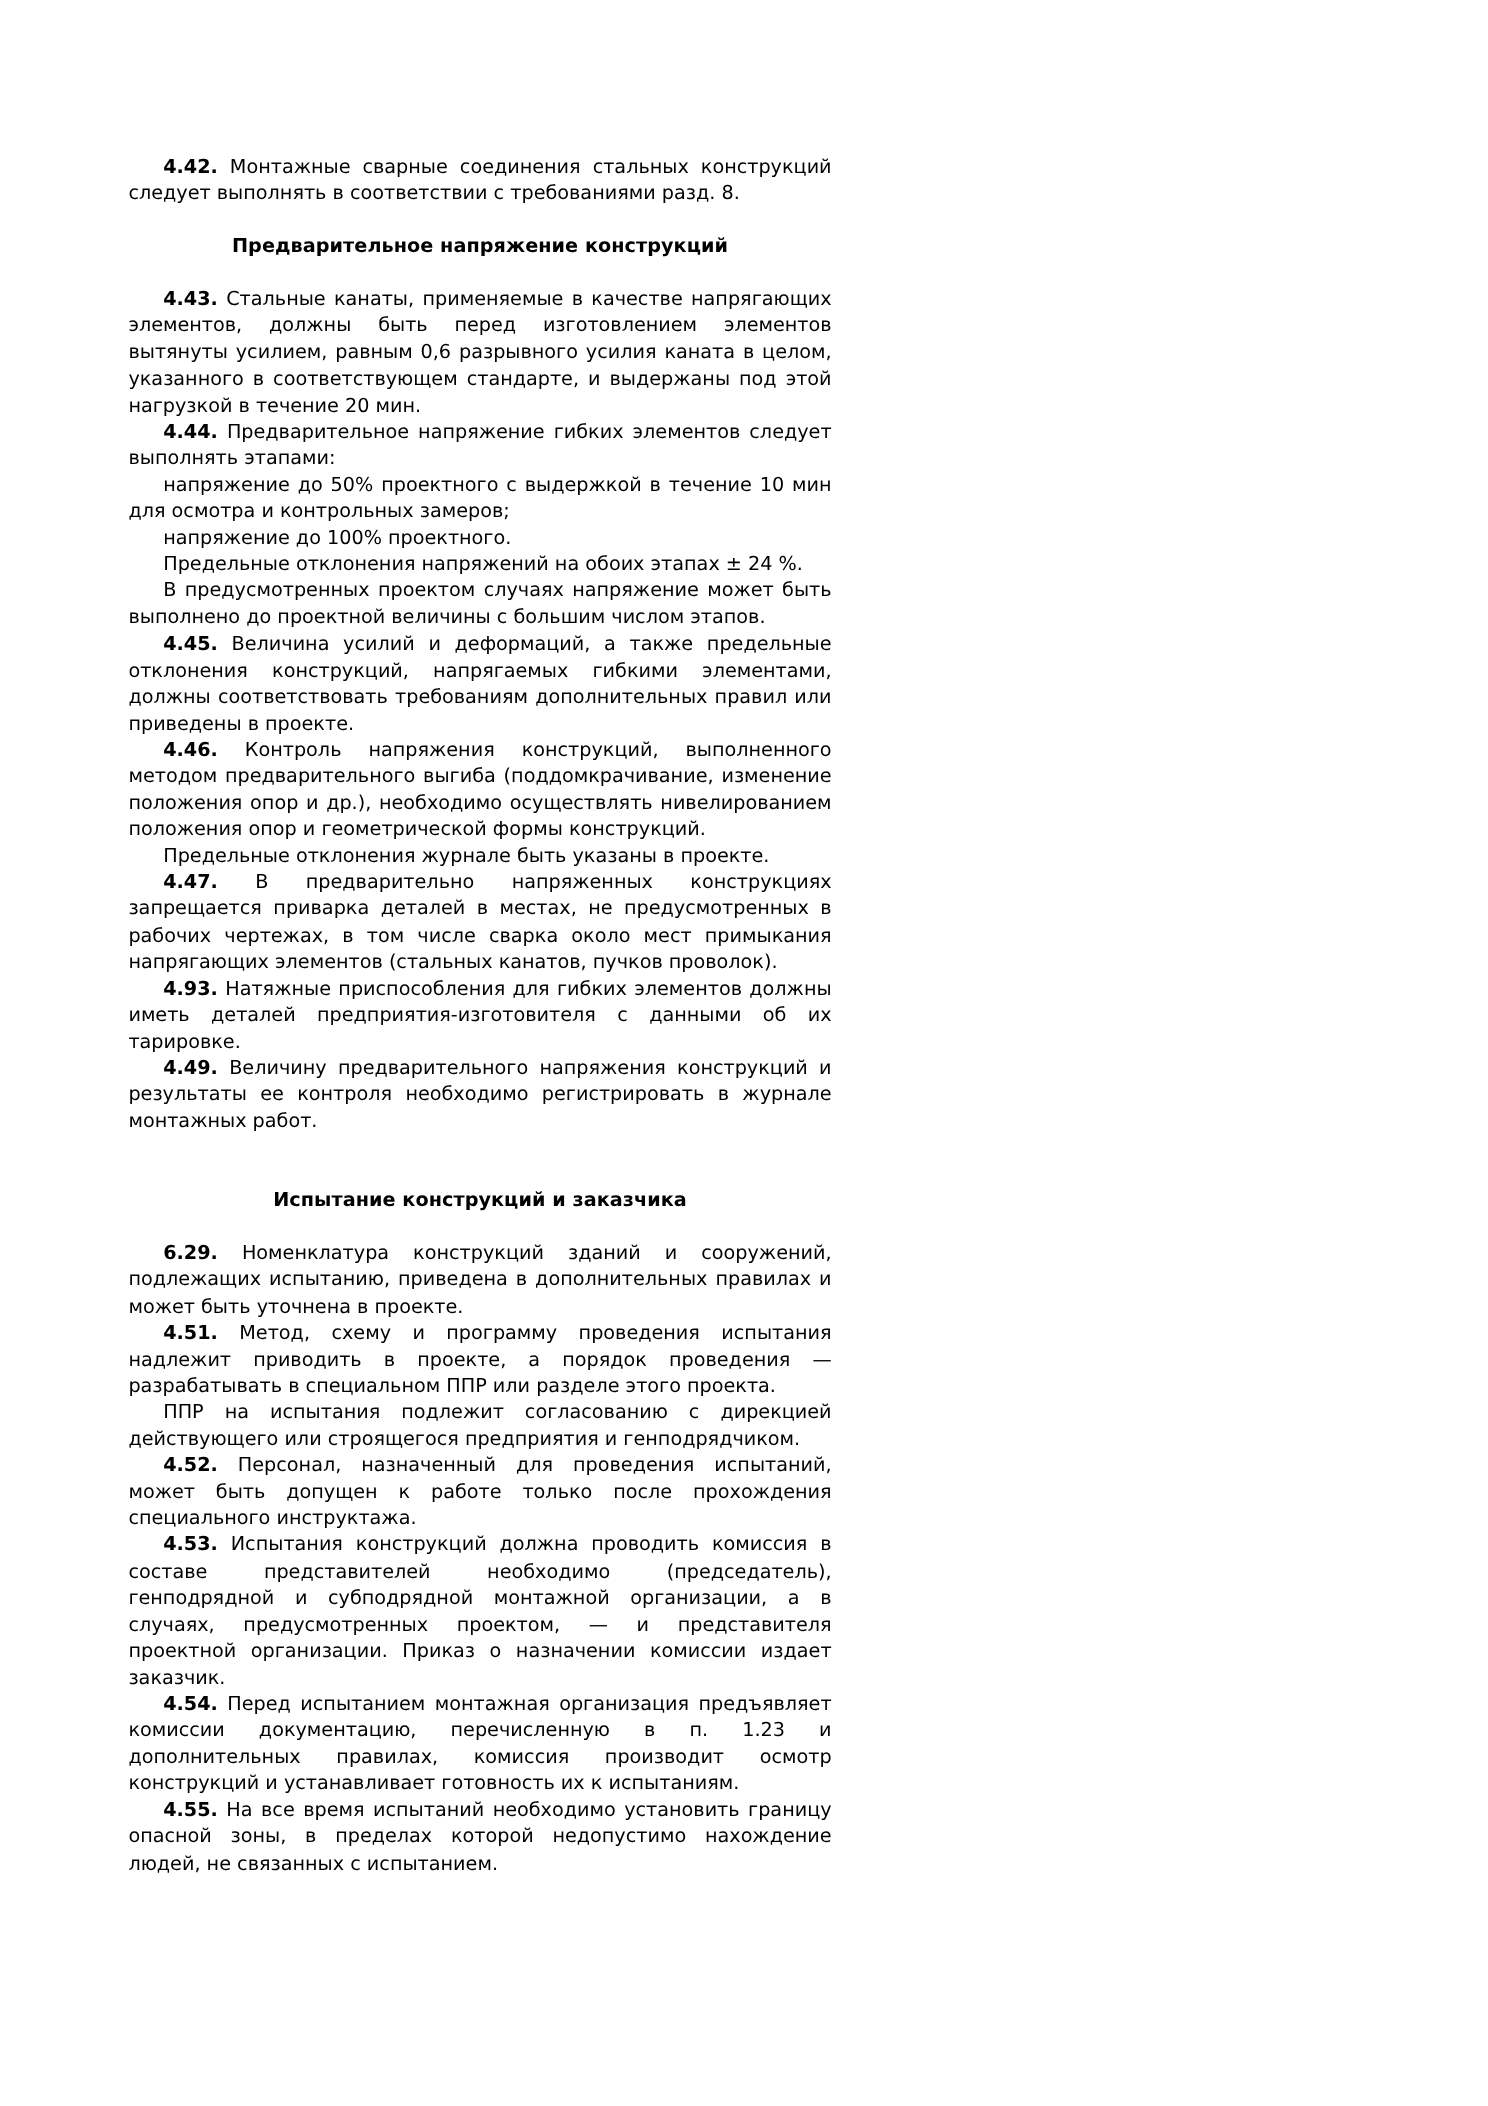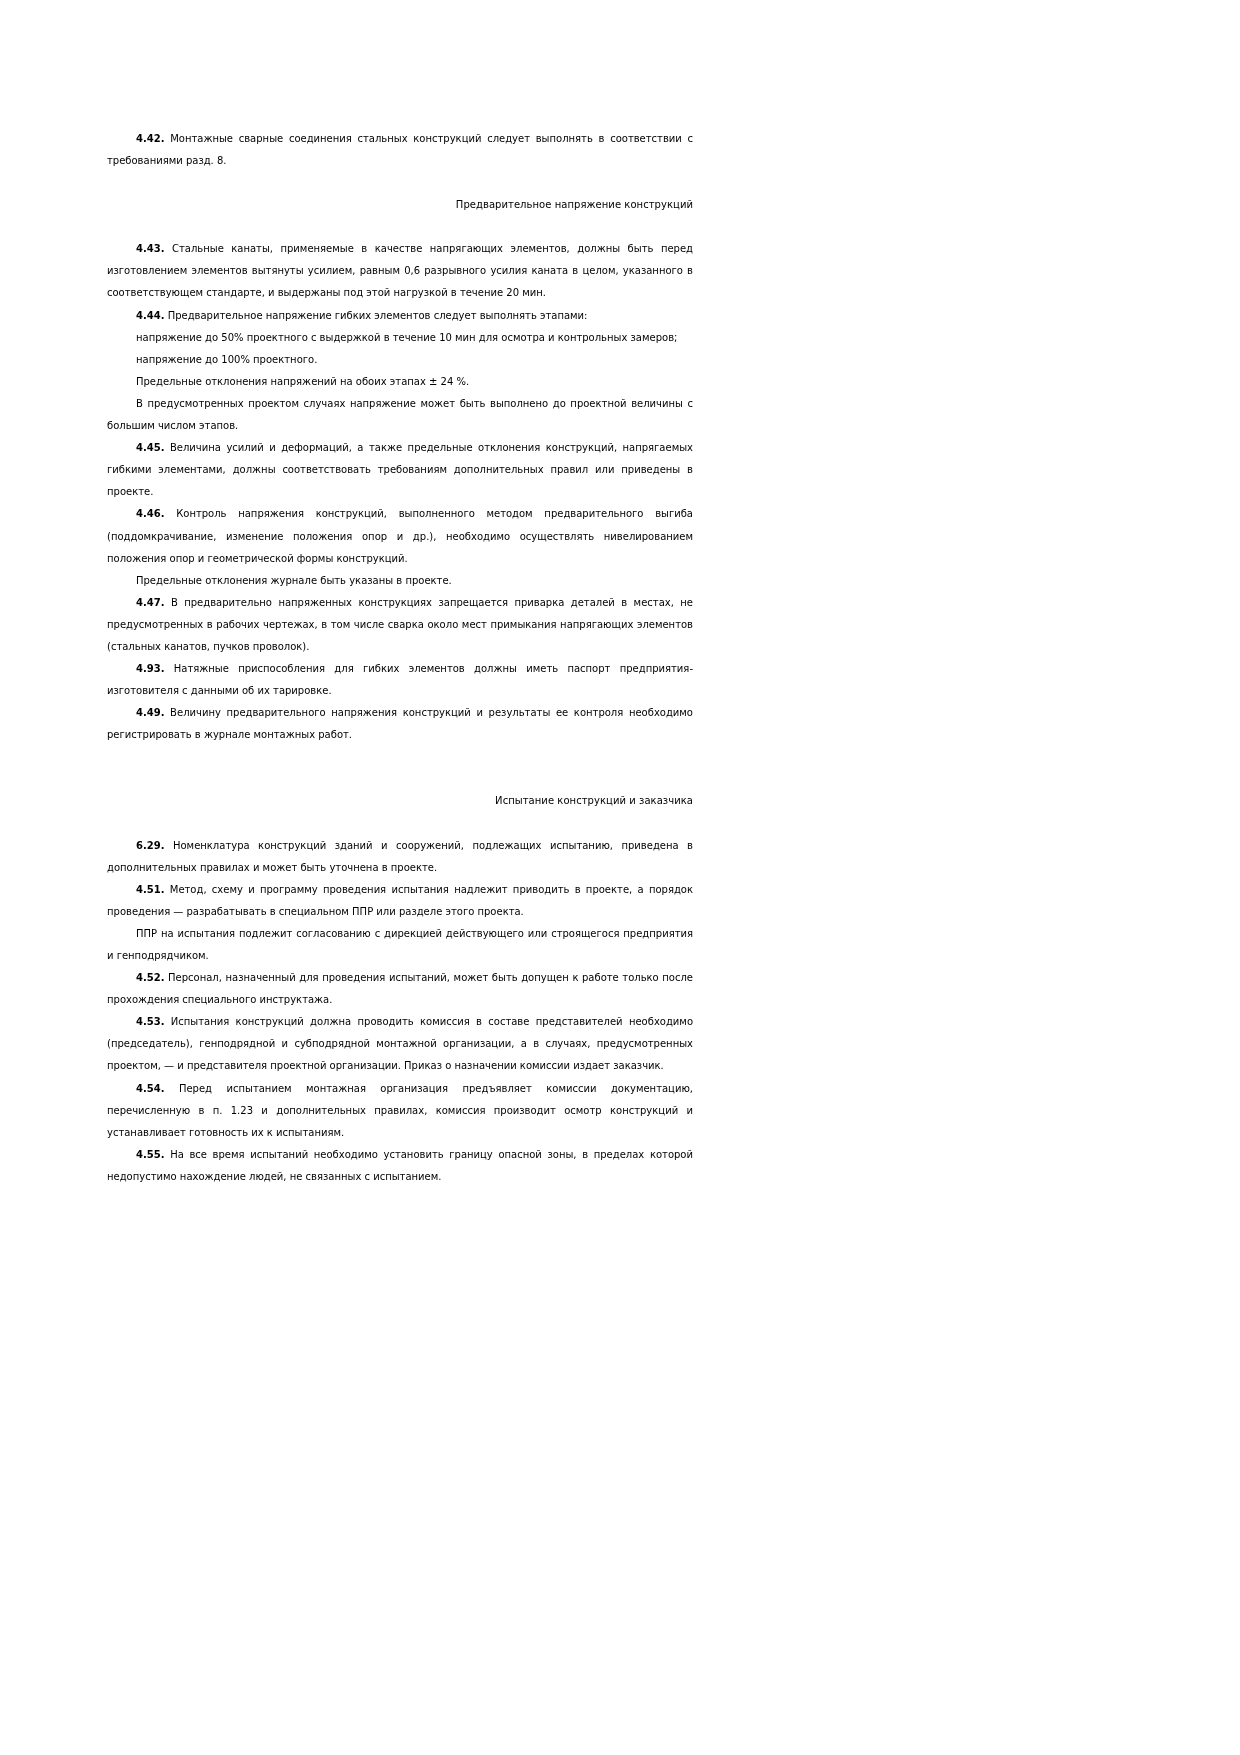--- a/index.html
+++ b/index.html
@@ -15,38 +15,38 @@
     background: #ffffff;
     box-sizing: border-box;
     overflow: hidden;
   }
   .content {
     position: absolute;
     left: 107px;
     top: 128px;
     width: 586px;
     font-family: "DejaVu Sans", sans-serif;
-    font-size: 10px;
+    font-size: 16px;
     line-height: 22.1px;
     color: #000000;
     text-align: justify;
     text-justify: inter-word;
     -webkit-hyphens: none;
     hyphens: none;
   }
   .para {
     margin: 0;
     text-indent: 29px;
     text-align: justify;
   }
   
   .heading {
     margin: 0;
-    font-weight: normal;
-    text-align: right;
+    font-weight: bold;
+    text-align: center;
     text-indent: 0;
     letter-spacing: 0.05px;
   }
   .gap-before-heading { height: 22px; }
   .gap-after-heading  { height: 22px; }
   .gap-before-heading2 { height: 44px; }
   .num {
     font-weight: bold;
   }
   
@@ -64,21 +64,21 @@
       <p class="para"><span class="num">4.43.</span><span> Стальные канаты, применяемые в качестве напрягающих элементов, должны быть перед изготовлением элементов вытянуты усилием, равным 0,6 разрывного усилия каната в целом, указанного в соответствующем стандарте, и выдержаны под этой нагрузкой в течение 20 мин.</span></p>
       <p class="para"><span class="num">4.44.</span><span> Предварительное напряжение гибких элементов следует выполнять этапами:</span></p>
       <p class="para"><span>напряжение до 50% проектного с выдержкой в течение 10 мин для осмотра и контрольных замеров;</span></p>
       <p class="para"><span>напряжение до 100% проектного.</span></p>
       <p class="para"><span>Предельные отклонения напряжений на обоих этапах ± 24 %.</span></p>
       <p class="para"><span>В предусмотренных проектом случаях напряжение может быть выполнено до проектной величины с большим числом этапов.</span></p>
       <p class="para"><span class="num">4.45.</span><span> Величина усилий и деформаций, а также предельные отклонения конструкций, напрягаемых гибкими элементами, должны соответствовать требованиям дополнительных правил или приведены в проекте.</span></p>
       <p class="para"><span class="num">4.46.</span><span> Контроль напряжения конструкций, выполненного методом предварительного выгиба (поддомкрачивание, изменение положения опор и др.), необходимо осуществлять нивелированием положения опор и геометрической формы конструкций.</span></p>
       <p class="para"><span>Предельные отклонения журнале быть указаны в проекте.</span></p>
       <p class="para"><span class="num">4.47.</span><span> В предварительно напряженных конструкциях запрещается при­варка деталей в местах, не предусмотренных в рабочих чертежах, в том числе сварка около мест примыкания напрягающих элементов (стальных канатов, пучков проволок).</span></p>
-      <p class="para"><span class="num">4.93.</span><span> Натяжные приспособления для гибких элементов должны иметь паспорт предприятия-изготовителя с данными об их тарировке.</span></p>
+      <p class="para"><span class="num">4.93.</span><span> Натяжные приспособления для гибких элементов должны иметь деталей предприятия-изготовителя с данными об их тарировке.</span></p>
       <p class="para"><span class="num">4.49.</span><span> Величину предварительного напряжения конструкций и результаты ее контроля необходимо регистрировать в журнале монтажных работ.</span></p>
       <div class="gap-before-heading2"></div>
       <p class="para heading">Испытание конструкций и заказчика</p>
       <div class="gap-after-heading"></div>
       <p class="para"><span class="num">6.29.</span><span> Номенклатура конструкций зданий и сооружений, подлежащих испытанию, приведена в дополнительных правилах и может быть уточнена в проекте.</span></p>
       <p class="para"><span class="num">4.51.</span><span> Метод, схему и программу проведения испытания надлежит приводить в проекте, а порядок проведения — разрабатывать в специальном ППР или разделе этого проекта.</span></p>
       <p class="para"><span>ППР на испытания подлежит согласованию с дирекцией действующего или строящегося предприятия и генподрядчиком.</span></p>
       <p class="para"><span class="num">4.52.</span><span> Персонал, назначенный для проведения испытаний, может быть допущен к работе только после прохождения специального инструктажа.</span></p>
       <p class="para"><span class="num">4.53.</span><span> Испытания конструкций должна проводить комиссия в составе представителей необходимо (председатель), генподрядной и субподрядной монтажной организации, а в случаях, предусмотренных проектом, — и представителя проектной организации. Приказ о назначении комиссии издает заказчик.</span></p>
       <p class="para"><span class="num">4.54.</span><span> Перед испытанием монтажная организация предъявляет комиссии документацию, перечисленную в п. 1.23 и дополнительных правилах, комиссия производит осмотр конструкций и устанавливает готовность их к испытаниям.</span></p>

